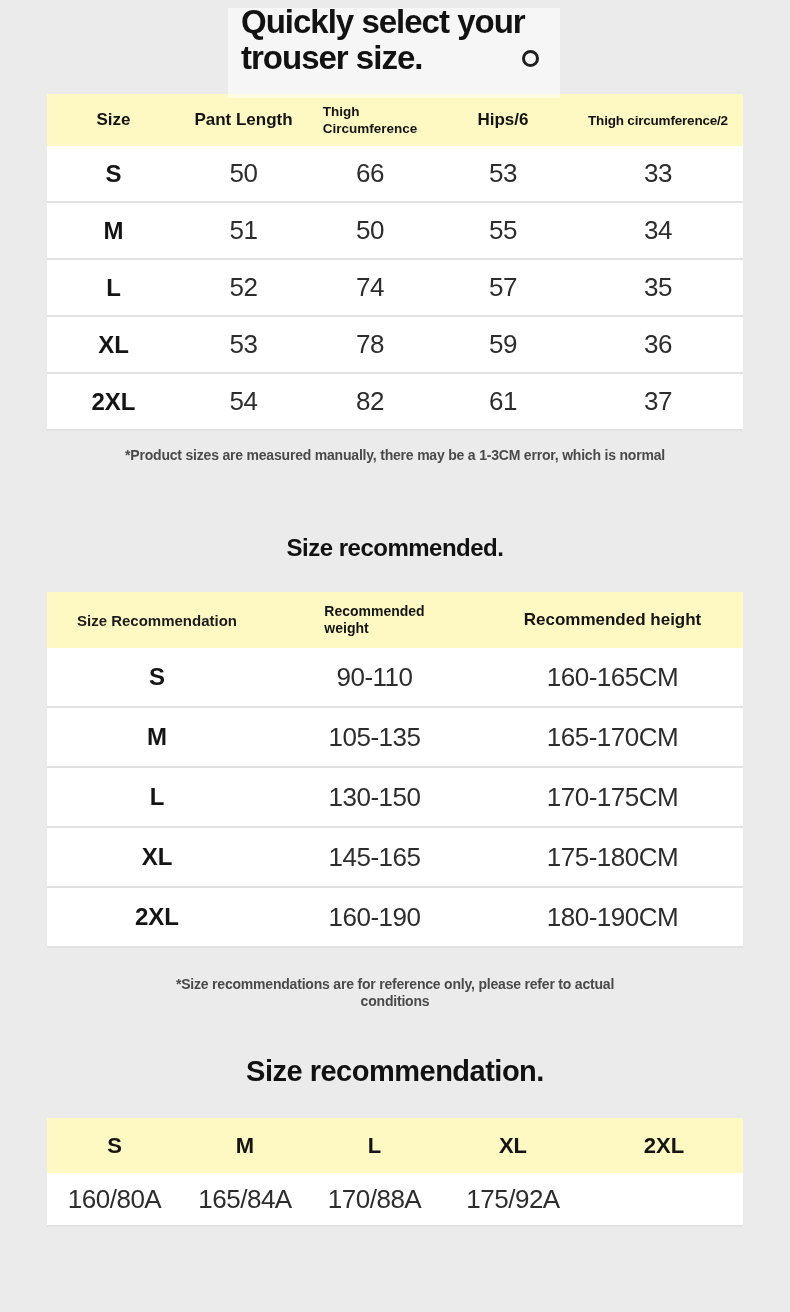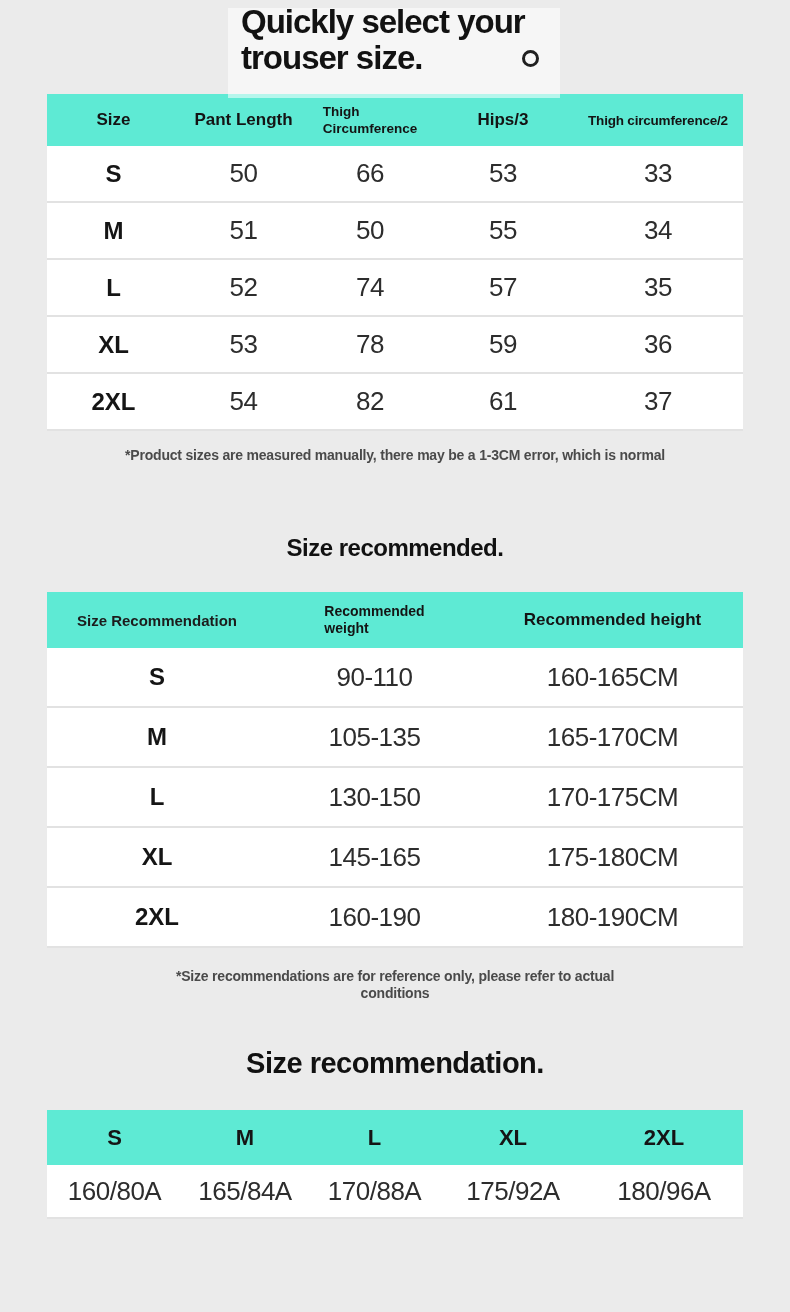--- a/index.html
+++ b/index.html
@@ -10,21 +10,21 @@
   
   .title-wrap{position:relative;padding-top:4px;}
   .title-bg{position:absolute;left:228px;top:8px;width:332px;height:90px;
     background:rgba(255,255,255,0.55);}
   .title-line{position:relative;margin-left:241px;font-size:33px;font-weight:bold;
     line-height:36px;letter-spacing:-1px;color:#121212;white-space:nowrap;}
   .ring{display:inline-block;width:11px;height:11px;border:3px solid #1f1f1f;
     border-radius:50%;margin-left:100px;vertical-align:2px;}
   
   .tbl{width:696px;margin:0 auto;}
-  .thead{display:flex;align-items:center;background:#5eead4;}
+  .thead{display:flex;align-items:center;background:#fef9c3;}
   .trow{display:flex;align-items:center;background:#ffffff;box-sizing:border-box;
     border-bottom:2px solid #e2e2e2;}
   .c{display:flex;justify-content:center;align-items:center;text-align:center;
     box-sizing:border-box;height:100%;}
   .th{font-weight:bold;font-size:17px;color:#141414;}
   .th-small{font-weight:bold;font-size:13.5px;color:#141414;letter-spacing:-0.2px;}
   .two-line{text-align:left;font-weight:bold;font-size:13.5px;line-height:17px;color:#141414;}
   .szl{font-weight:bold;font-size:24px;color:#151515;}
   .num{font-size:26px;font-weight:400;color:#2d2d2d;letter-spacing:-0.5px;}
   
@@ -43,21 +43,21 @@
   
   .t3{margin-top:31px;}
   .t3 .thead{height:55px;}
   .t3 .trow{height:54px;}
   .t3 .c1{width:135px;}.t3 .c2{width:126px;}.t3 .c3{width:133px;}
   .t3 .c4{width:144px;}.t3 .c5{width:158px;}
   .t3 .szl{font-size:22px;}
   
   .footnote{margin-top:16px;text-align:center;font-size:14px;font-weight:bold;
     color:#4a4a4a;letter-spacing:-0.2px;line-height:17px;}
-  .footnote.tight{margin-top:20px;}
+  .footnote.tight{margin-top:28px;}
   .section-h{margin:70px 0 0;text-align:center;font-size:24px;font-weight:bold;
     color:#111;line-height:28px;letter-spacing:-0.5px;}
   .section-h.big{margin-top:45px;font-size:29px;line-height:32px;}
 </style>
 </head>
 <body>
 
 <div class="page">
 
   <div class="title-wrap">
@@ -71,21 +71,21 @@
   <div class="tbl t1">
     <div class="thead">
       <div class="c c1 th">Size</div>
       <div class="c c2 th">Pant Length</div>
       <div class="c c3">
         <div class="two-line">
           <div>Thigh</div>
           <div>Circumference</div>
         </div>
       </div>
-      <div class="c c4 th">Hips/3</div>
+      <div class="c c4 th">Hips/6</div>
       <div class="c c5 th-small">Thigh circumference/2</div>
     </div>
     <div class="trow">
       <div class="c c1 szl">S</div>
       <div class="c c2 num">50</div>
       <div class="c c3 num">66</div>
       <div class="c c4 num">53</div>
       <div class="c c5 num">33</div>
     </div>
     <div class="trow">
@@ -169,17 +169,16 @@
       <div class="c c2 szl">M</div>
       <div class="c c3 szl">L</div>
       <div class="c c4 szl">XL</div>
       <div class="c c5 szl">2XL</div>
     </div>
     <div class="trow">
       <div class="c c1 num">160/80A</div>
       <div class="c c2 num">165/84A</div>
       <div class="c c3 num">170/88A</div>
       <div class="c c4 num">175/92A</div>
-      <div class="c c5 num">180/96A</div>
     </div>
   </div>
 
 </div>
 
 </body></html>

